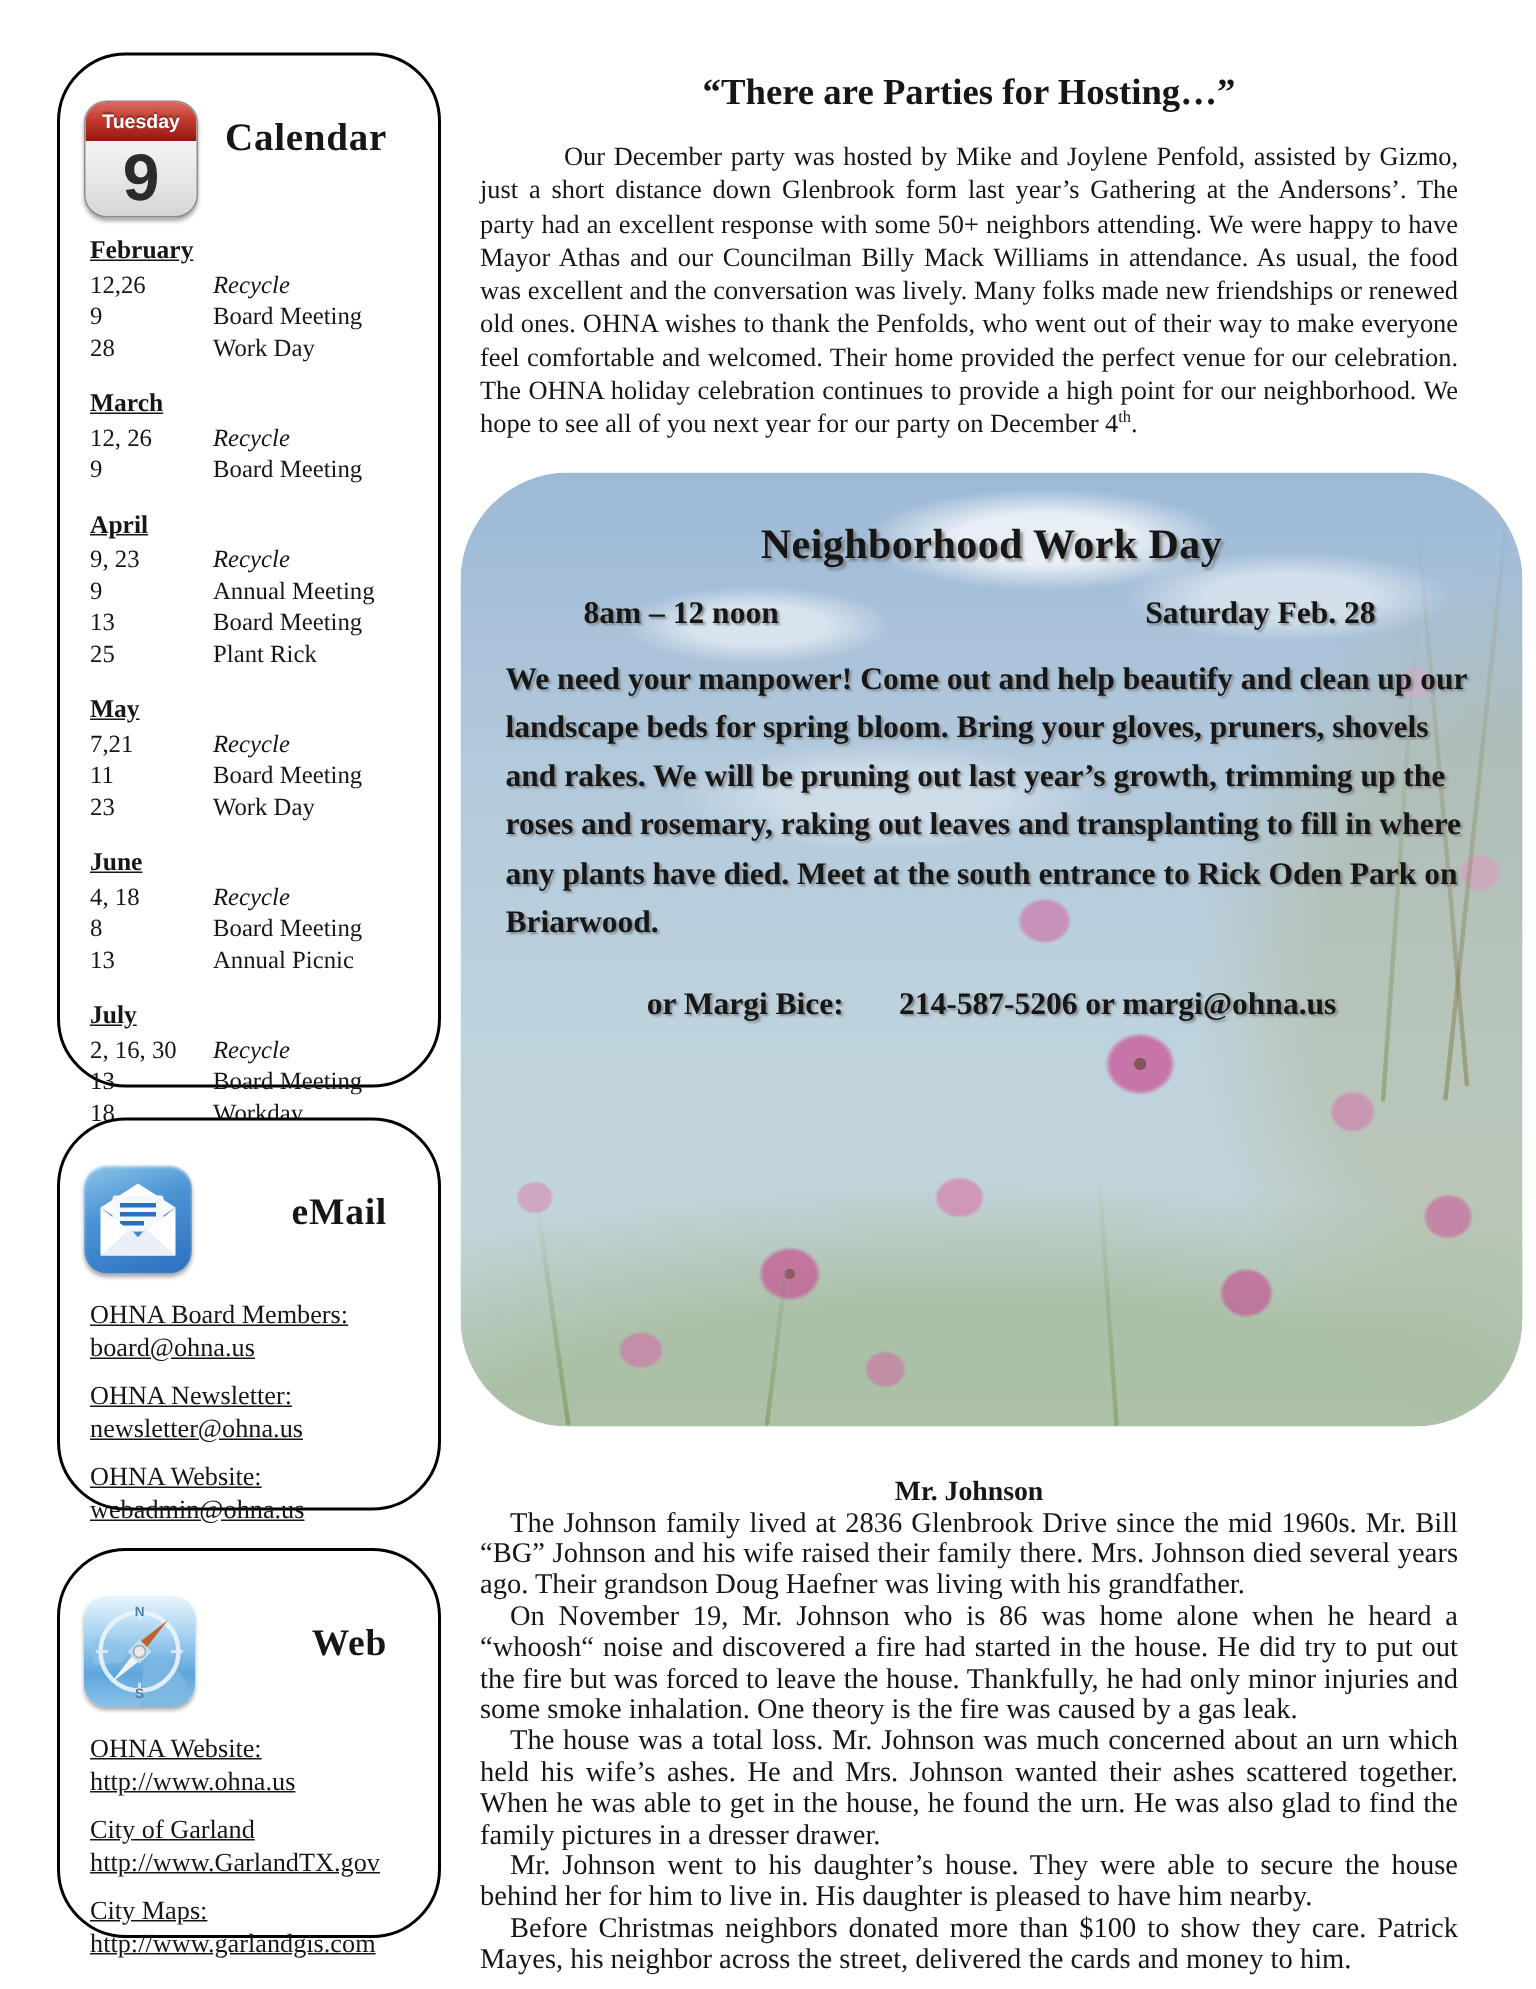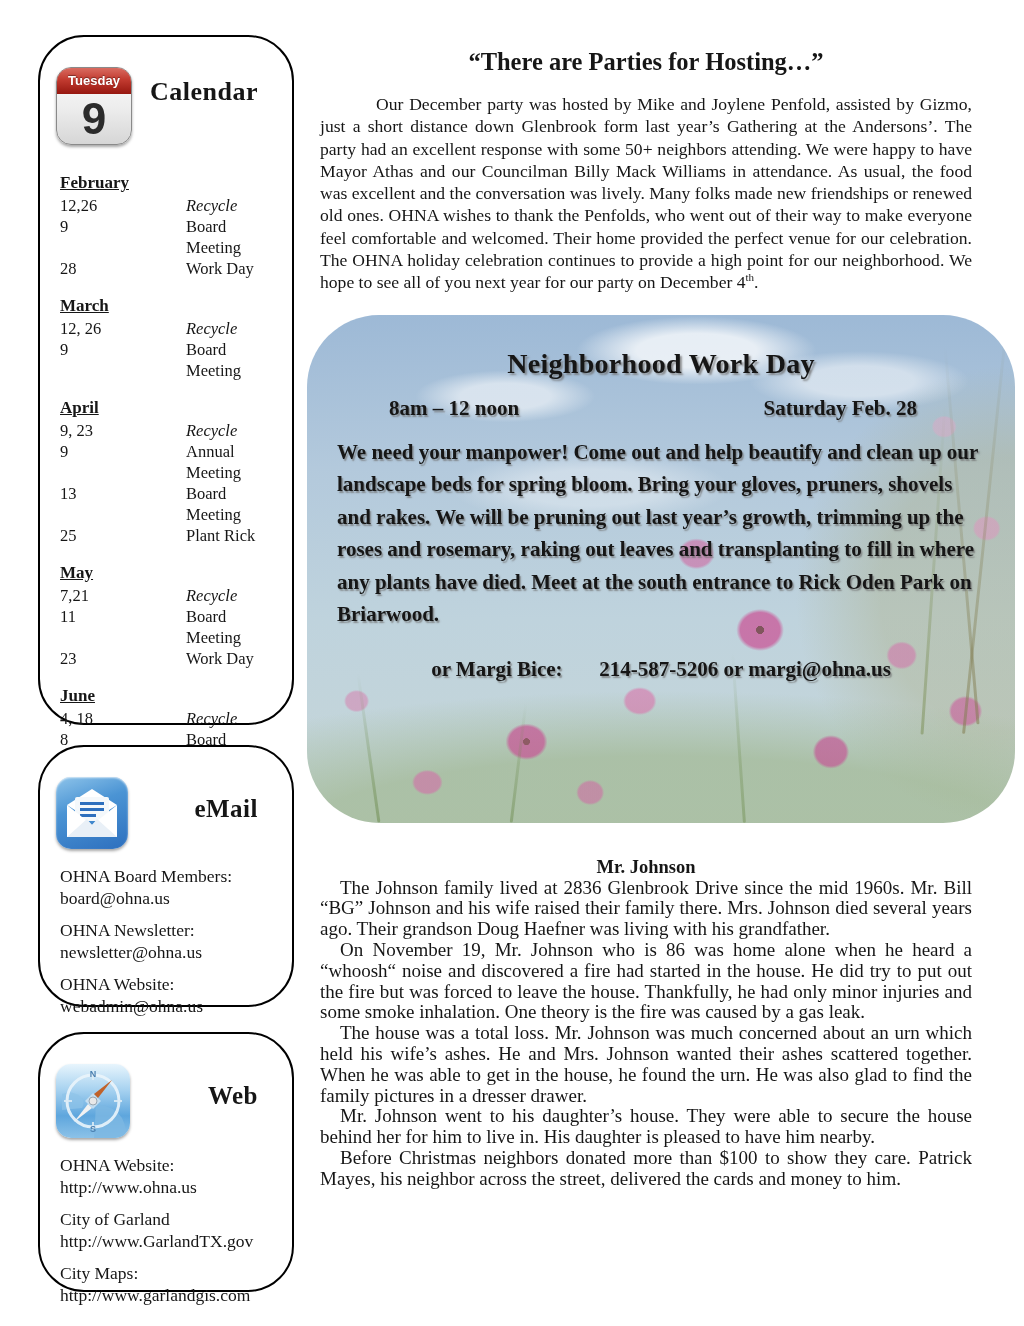--- a/index.html
+++ b/index.html
@@ -39,26 +39,26 @@
     color:#fff; font-family:"Liberation Sans", sans-serif; font-weight:bold;
     font-size:13px; text-align:center; line-height:25px;
     text-shadow:0 -1px 1px rgba(0,0,0,.4);
   }
   .cal-icon-num {
     text-align:center; font-family:"Liberation Sans", sans-serif;
     font-weight:bold; font-size:44px; line-height:50px; color:#2b2b2b;
   }
 
   
-  .cal-months { margin-top:28px; padding-left:4px; }
+  .cal-months { margin-top:12px; padding-left:4px; }
   .month { margin-bottom:17px; }
   .month-name {
     font-weight:bold; font-size:17px; text-decoration:underline; margin-bottom:2px;
   }
-  .ev-row { display:flex; font-size:16.5px; line-height:21px;gap:44px; }
+  .ev-row { display:flex; font-size:16.5px; line-height:21px; }
   .ev-date { width:82px; flex:0 0 auto; }
   .ev-label {}
   .ev-label.italic { font-style:italic; }
 
   
   .mail-icon {
     position:relative; width:72px; height:72px; border-radius:15px; flex:0 0 auto;
     background:linear-gradient(160deg,#8ec4ea 0%, #4b94d4 40%, #2d6fbe 100%);
     box-shadow:0 2px 3px rgba(0,0,0,.35), inset 0 1px 2px rgba(255,255,255,.7);
   }
@@ -68,37 +68,37 @@
   .safari-icon {
     position:relative; width:74px; height:74px; border-radius:15px; flex:0 0 auto;
     background:linear-gradient(180deg,#e8f5fd 0%, #a7d2f0 35%, #5ea6dd 70%, #8cc2e8 100%);
     box-shadow:0 2px 3px rgba(0,0,0,.35);
     overflow:hidden;
   }
   .safari-icon svg { position:absolute; left:0; top:0; }
 
   .contact-list { margin-top:16px; padding-left:4px; }
   .contact-group { margin-bottom:10px; }
-  .contact-line { font-size:17.5px; line-height:22px; }
+  .contact-line { font-size:17.5px; line-height:22px;text-decoration:underline; }
 
   
   #main { position:absolute; left:320px; top:48px; width:694px; }
   .parties-title {
     text-align:center; font-weight:bold; font-size:24.5px; width:652px;
   }
   .parties-body {
     margin-top:17px; width:652px; font-size:17.6px; line-height:22.3px;
     text-align:justify; text-indent:56px;
   }
   sup { font-size:11px; vertical-align:super; line-height:0; }
 
   
   #workday-box {
     position:relative; margin-top:21px; margin-left:-13px;
-    width:708px; height:508px; border-radius:72px; overflow:hidden;
+    width:708px; height:636px; border-radius:72px; overflow:hidden;
     background:
       
       radial-gradient(circle 7px at 64% 62%, rgba(70,60,30,.55) 0 55%, transparent 60%),
       radial-gradient(circle 6px at 31% 84%, rgba(80,60,30,.45) 0 55%, transparent 60%),
       
       radial-gradient(ellipse 34px 30px at 64% 62%, rgba(201,94,156,.80) 0 58%, rgba(201,94,156,0) 70%),
       radial-gradient(ellipse 26px 22px at 55% 47%, rgba(206,112,166,.65) 0 58%, transparent 70%),
       radial-gradient(ellipse 24px 20px at 47% 76%, rgba(214,128,176,.70) 0 58%, transparent 70%),
       radial-gradient(ellipse 30px 26px at 31% 84%, rgba(198,90,150,.75) 0 58%, transparent 70%),
       radial-gradient(ellipse 22px 18px at 17% 92%, rgba(208,116,168,.65) 0 58%, transparent 70%),

